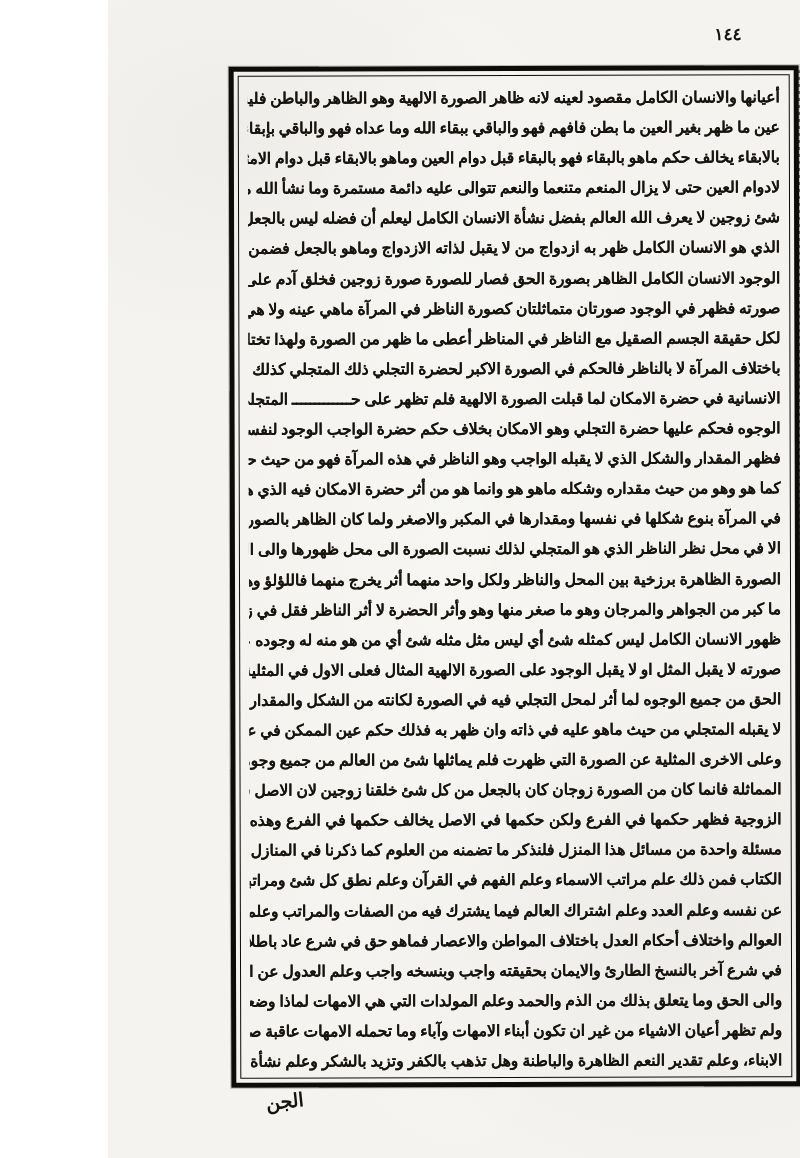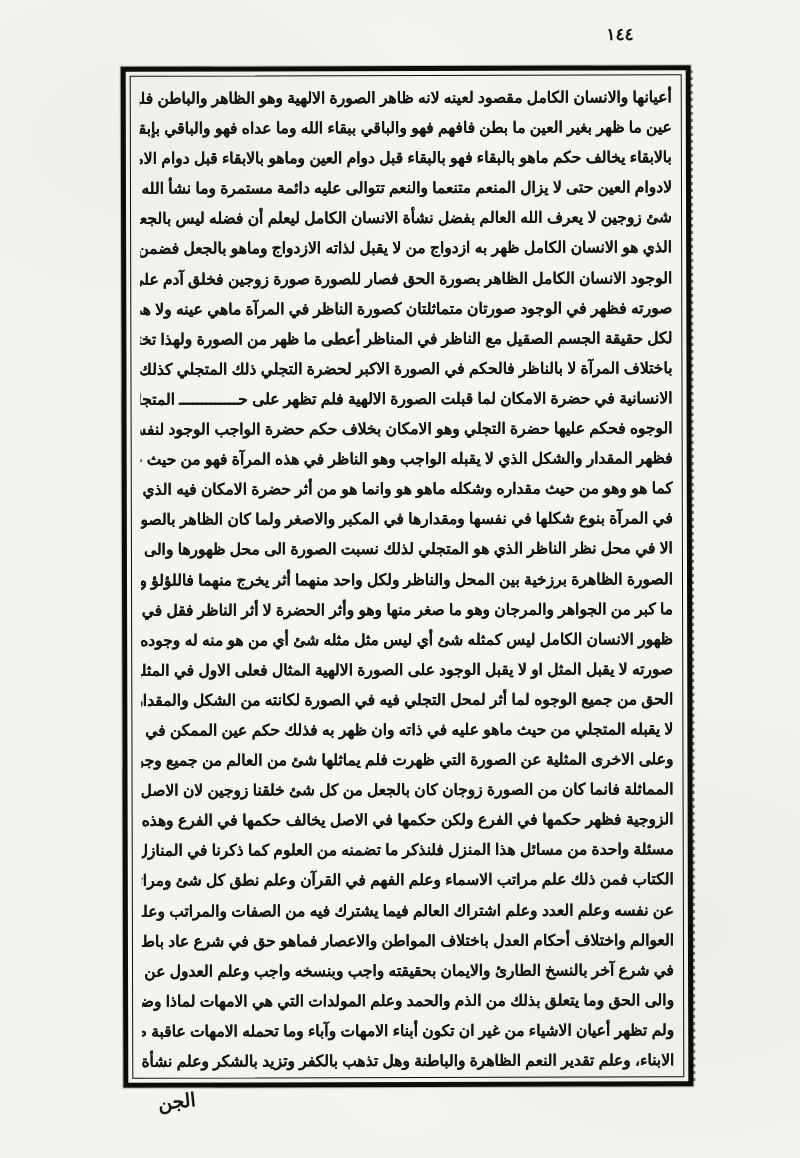--- a/index.html
+++ b/index.html
@@ -4,23 +4,23 @@
 <style>
   :root{
     --paper:#f4f3ef;
     --ink:#17140e;
     --frame:#0e0c09;
   }
   *{margin:0;padding:0;box-sizing:border-box;}
   html,body{background:#ffffff;}
   .scan{
     position:relative;
-    width:800px;height:1158px;
+    width:692px;height:1158px;
     background:var(--paper);
-    font-family:Liberation Sans, sans-serif;
+    font-family:Liberation Serif, serif;
     color:var(--ink);
     overflow:hidden;
     margin-left:40px;
   }
   
   .scan::before{
     content:"";position:absolute;inset:0;pointer-events:none;
     background:
       radial-gradient(ellipse 420px 300px at 18% 12%, rgba(0,0,0,0.025), transparent 70%),
       radial-gradient(ellipse 500px 380px at 85% 80%, rgba(0,0,0,0.03), transparent 70%),

